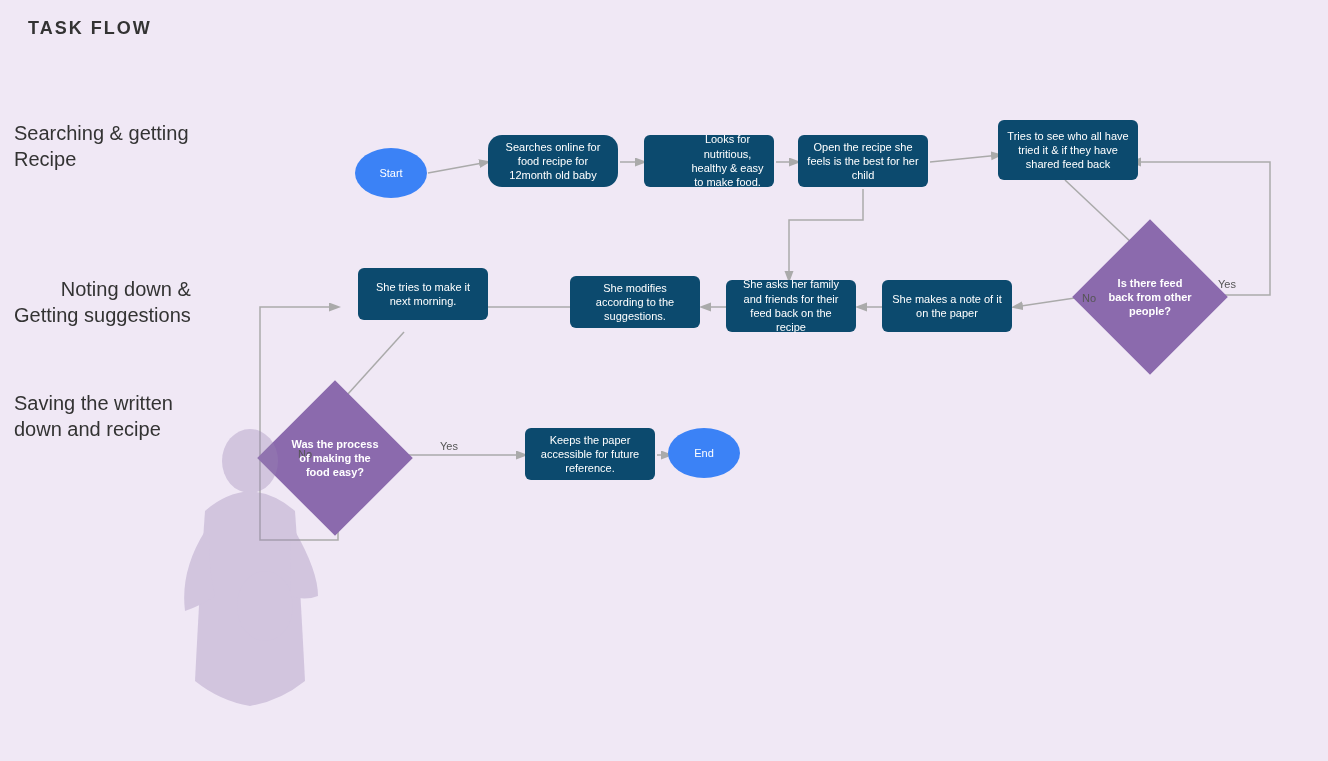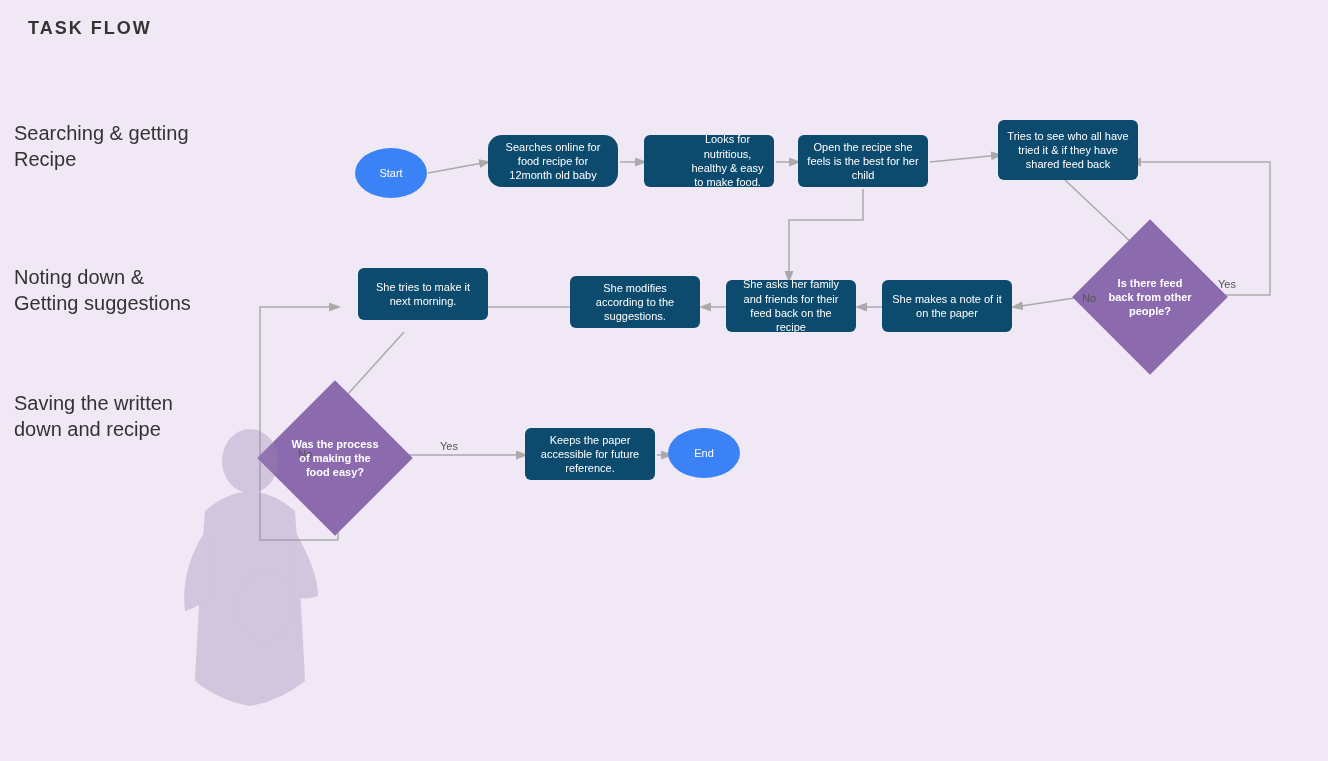--- a/index.html
+++ b/index.html
@@ -23,21 +23,21 @@
     
     .phase-label {
       position: absolute;
       left: 14px;
       font-size: 20px;
       color: #333;
       font-weight: 400;
       line-height: 1.3;
     }
     .phase1 { top: 120px; }
-    .phase2 { top: 264px; }
+    .phase2 { top: 276px; text-align: right; }
     .phase3 { top: 390px; }
 
     
     .node {
       position: absolute;
       display: flex;
       align-items: center;
       justify-content: center;
       text-align: center;
       font-size: 11px;

